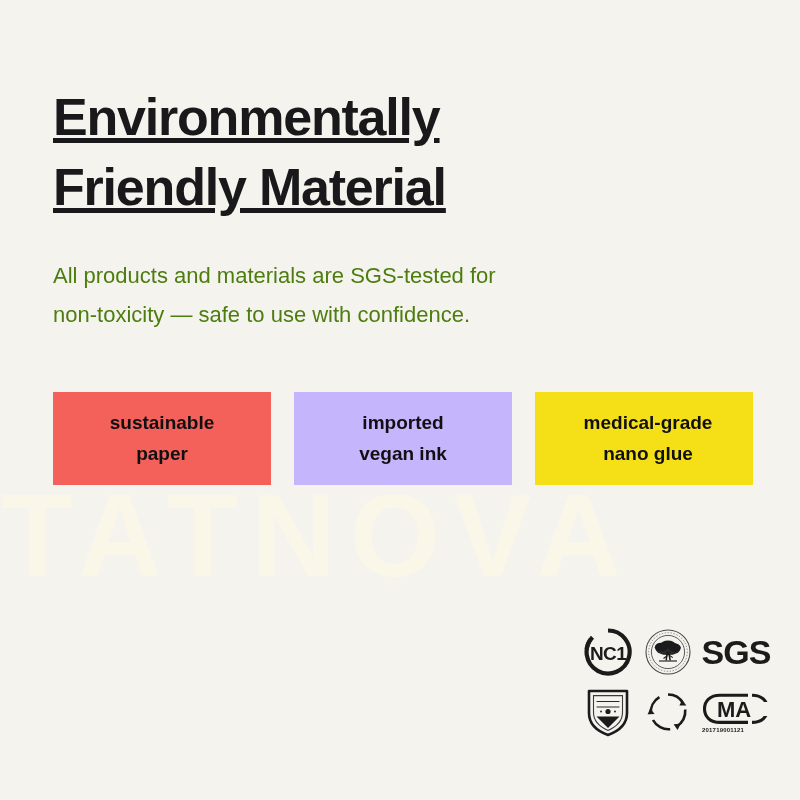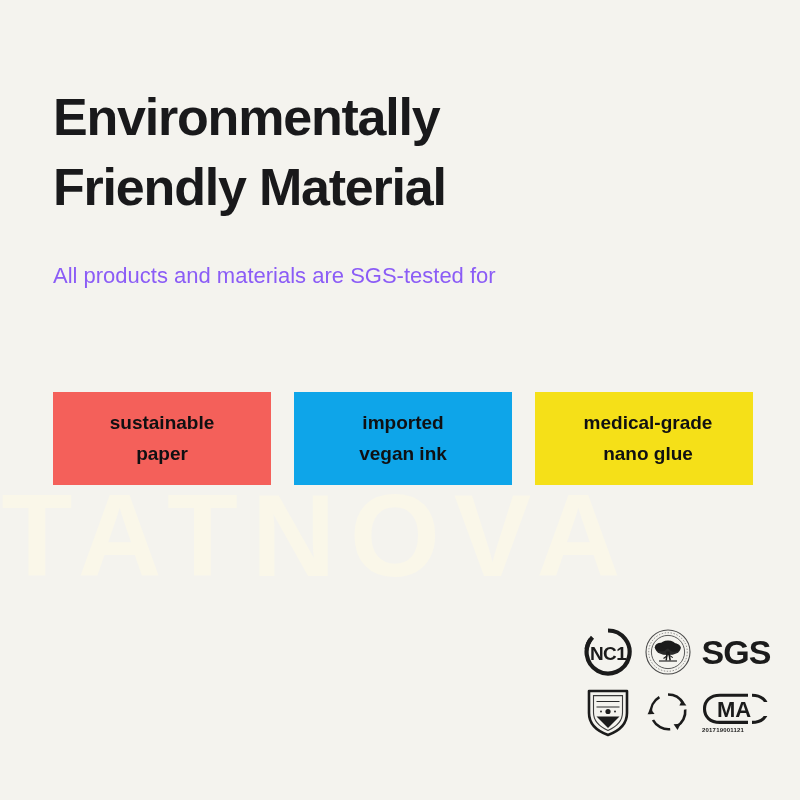--- a/index.html
+++ b/index.html
@@ -44,33 +44,33 @@
     left: 53px;
     top: 48px;
     width: 660px;
     font-family: "Liberation Sans", sans-serif;
     font-weight: 700;
     font-size: 52px;
     line-height: 1.34;
     letter-spacing: -1.2px;
     color: #19191b;
   }
-  .heading .line { display: block; }
+  .heading .line { display: block; text-decoration: underline; }
 
   
   .subcopy {
     position: absolute;
     left: 53px;
     top: 234px;
     width: 600px;
     font-family: "Liberation Sans", sans-serif;
     font-weight: 400;
     font-size: 22px;
     line-height: 1.78;
-    color: #8b5cf6;
+    color: #4d7c0f;
   }
   .subcopy .line { display: block; }
 
   
   .chips {
     position: absolute;
     left: 53px;
     top: 392px;
     width: 700px;
     height: 93px;
@@ -145,30 +145,31 @@
 
   <div class="watermark" style="color: rgb(250, 247, 233);">TATNOVA</div>
 
   <h1 class="heading">
     <span class="line">Environmentally</span>
     <span class="line">Friendly Material</span>
   </h1>
 
   <p class="subcopy">
     <span class="line">All products and materials are SGS-tested for</span>
+    <span class="line">non-toxicity — safe to use with confidence.</span>
   </p>
 
   <div class="chips">
 
     <div class="chip" id="chip-0" style="background: rgb(244, 96, 90);">
       <span class="cl">sustainable</span>
       <span class="cl">paper</span>
     </div>
 
-    <div class="chip" id="chip-1" style="background: #0ea5e9;">
+    <div class="chip" id="chip-1" style="background: #c4b5fd;">
       <span class="cl">imported</span>
       <span class="cl">vegan ink</span>
     </div>
 
     <div class="chip" id="chip-2" style="background: rgb(245, 224, 24); padding-left: 8px;">
       <span class="cl">medical-grade</span>
       <span class="cl">nano glue</span>
     </div>
 
   </div>

